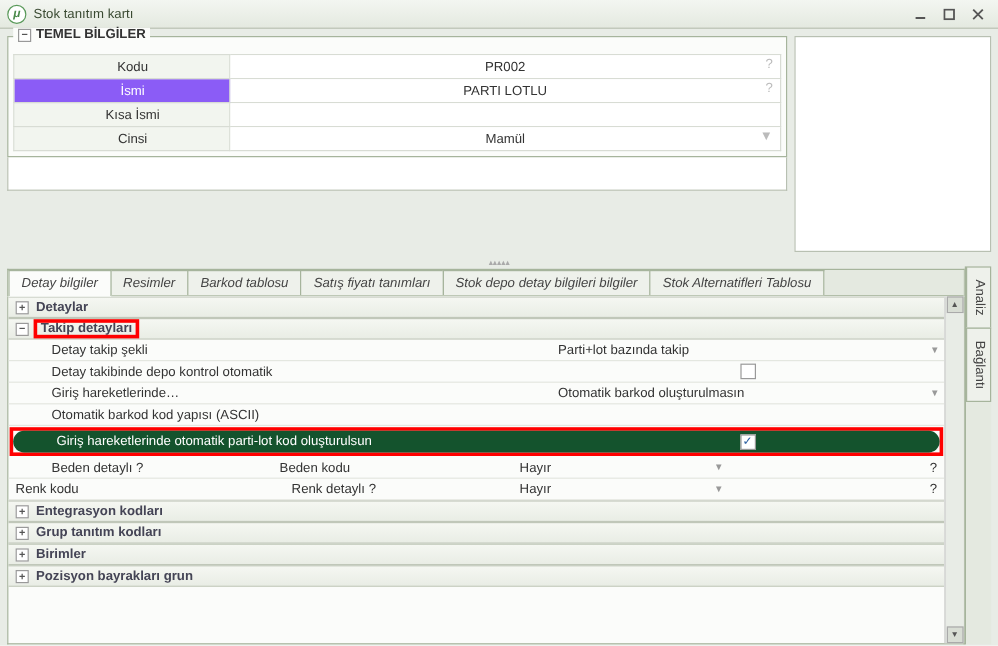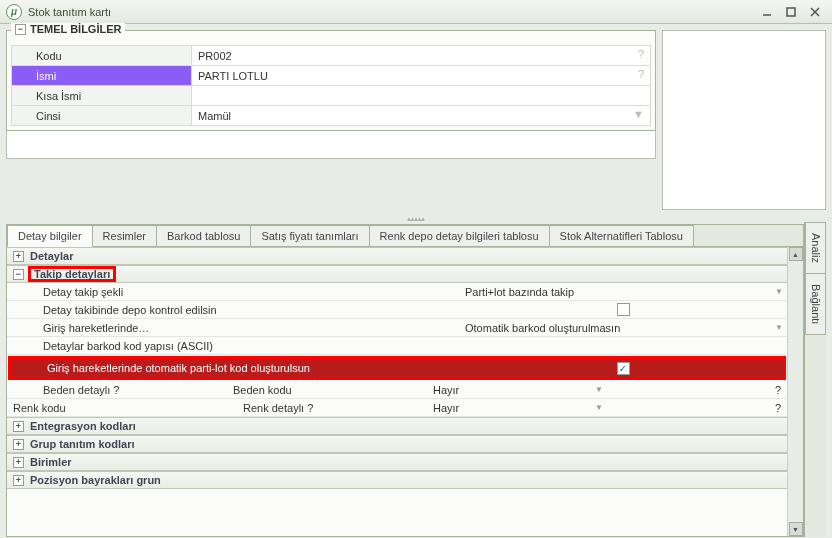--- a/index.html
+++ b/index.html
@@ -8,49 +8,49 @@
   .titlebar .icon-app { width: 16px; height: 16px; border: 1px solid #5a9a5a; border-radius: 50%; color: #4a8a4a; font-style: italic; font-weight: bold; display: flex; align-items: center; justify-content: center; font-size: 10px; margin-right: 6px; background:#fff; }
   .titlebar .title { flex: 1; color: #3a4a32; }
   .titlebar .winbtn { width: 22px; height: 16px; display: flex; align-items: center; justify-content: center; color: #555; margin-left: 2px; cursor: pointer; }
   .winbtn svg { width: 10px; height: 10px; }
   .client { display: flex; padding: 6px; gap: 6px; }
   .left-col { flex: 1; display: flex; flex-direction: column; }
   .right-pane { width: 164px; height: 180px; background: #fff; border: 1px solid #b8c0b2; }
   .groupbox { border: 1px solid #a6b49c; background: #fbfcfa; position: relative; }
   .groupbox-header { position: absolute; top: -8px; left: 4px; background: #fbfcfa; padding: 0 4px; display: flex; align-items: center; gap: 4px; font-weight: bold; color:#333; }
   .expander { width: 11px; height: 11px; border: 1px solid #999; background: #fff; display: flex; align-items: center; justify-content: center; font-size: 9px; line-height: 1; color:#555; cursor:pointer;}
-  .basic-table { width: 100%; border-collapse: collapse; margin-top: 4px; }
+  .basic-table { width: 100%; border-collapse: collapse; margin-top: 4px; text-align: center; }
   .basic-table td { border: 1px solid #d8dcd4; padding: 2px 6px; height: 20px; color:#333; }
   .basic-table td.label { width: 180px; background: #f2f5ef; padding-left: 24px; }
   .basic-table tr.sel td.label { background: #8b5cf6; color: #fff; }
   .basic-table td.value { background: #fff; position:relative;margin-top:12px;}
   .hint { position:absolute; right:6px; top:2px; color:#bbb; }
   .blank-strip { height: 28px; background: #fff; border: 1px solid #b8c0b2; border-top:none; }
   .grip { height: 6px; display:flex; align-items:center; justify-content:center; color:#aaa; font-size:7px;}
   .tabs-wrap { display:flex; border:1px solid #a6b49c; border-bottom:none; margin-top:2px; }
   .tabs { display: flex; background: #e4e9e0; border-bottom: 1px solid #a6b49c; flex:1;}
-  .tab { padding: 4px 10px; border: 1px solid #a6b49c; border-bottom: none; background: #eef1eb; margin-right: -1px; color: #444; cursor:pointer; }
+  .tab { padding: 4px 10px; border: 1px solid #a6b49c; border-bottom: none; background: #eef1eb; margin-right: -1px; color: #444; cursor:pointer;font-style:italic; }
   .tab.active { background: #fbfcfa; border-bottom: 1px solid #fbfcfa; margin-bottom: -1px; position:relative; z-index:1; font-weight:normal;}
   .vtabs { width:22px; background:#e4e9e0; border-left:1px solid #a6b49c; display:flex; flex-direction:column;}
   .vtab { writing-mode: vertical-rl; text-orientation: mixed; padding:10px 3px; border:1px solid #a6b49c; background:#eef1eb; margin-bottom:-1px; color:#444; cursor:pointer; text-align:center;}
   .accordion-area { border:1px solid #a6b49c; border-top:none; background:#fbfcfa; height: 290px; position:relative; display:flex;}
   .acc-scroll { flex:1; overflow:hidden; }
   .vscroll { width:16px; background:#e8ece6; border-left:1px solid #ccc; display:flex; flex-direction:column; align-items:center;}
   .sc-btn { width:14px; height:14px; background:#d8ddd4; border:1px solid #aaa; display:flex; align-items:center; justify-content:center; font-size:7px; color:#555;}
   .sc-track { flex:1; width:14px; background:#e8ece6;}
   .acc-header { background: linear-gradient(#f5f7f2,#e9ede5); border-top:1px solid #c0c7b9; border-bottom:1px solid #c0c7b9; padding:2px 6px; display:flex; align-items:center; gap:6px; font-weight:bold; color:#445; cursor:pointer;}
   .acc-header .expander { }
   .red-highlight { outline: 3px solid #ff0000; outline-offset:-1px;}
   .detail-row { display:flex; align-items:center; border-bottom:1px solid #e4e7e0; height:18px; }
   .detail-row .cell { padding:2px 6px; color:#333; }
   .detail-row .c1 { width:220px; padding-left:36px;}
   .detail-row .c2 { width:200px; }
   .detail-row .c3 { flex:1; position:relative;margin-left:32px; }
   .detail-row .drop { position:absolute; right:4px; top:3px; color:#999; font-size:8px; pointer-events:none;}
-  .detail-row.blue { background:#b91c1c; color:#fff;}
+  .detail-row.blue { background:#14532d; color:#fff;border-radius:10px;}
   .detail-row.blue .cell { color:#fff;}
   .row-red-wrap { border:3px solid #ff0000; margin:1px;}
   .checkbox { width:13px; height:13px; border:1px solid #999; background:#fff; display:inline-flex; align-items:center; justify-content:center; margin:0 auto;}
   .checkbox.checked::after { content:"✓"; font-size:10px; color:#2a5fa0;}
   .center { display:flex; justify-content:center;}
 </style>
 </head>
 <body>
 
 <div class="titlebar">
@@ -110,53 +110,53 @@
 <div class="grip">▴▴▴▴▴</div>
 
 <div style="padding:0 6px 6px 6px; display:flex;">
   <div style="flex:1;">
     <div class="tabs-wrap">
       <div class="tabs">
         <div class="tab active">Detay bilgiler</div>
         <div class="tab">Resimler</div>
         <div class="tab">Barkod tablosu</div>
         <div class="tab">Satış fiyatı tanımları</div>
-        <div class="tab">Renk depo detay bilgileri tablosu</div>
+        <div class="tab">Stok depo detay bilgileri bilgiler</div>
         <div class="tab">Stok Alternatifleri Tablosu</div>
       </div>
     </div>
     <div class="accordion-area">
       <div class="acc-scroll">
         <div class="acc-header">
           <span class="expander">+</span>
           <span>Detaylar</span>
         </div>
         <div class="acc-header">
           <span class="expander">−</span>
           <span class="red-highlight" style="padding:0 4px;">Takip detayları</span>
         </div>
 
         <div class="detail-row">
           <div class="cell c1">Detay takip şekli</div>
           <div class="cell c2"></div>
           <div class="cell c3"><span>Parti+lot bazında takip</span><span class="drop">▼</span></div>
         </div>
         <div class="detail-row">
-          <div class="cell c1" style="width:420px;">Detay takibinde depo kontrol edilsin</div>
+          <div class="cell c1" style="width:420px;">Detay takibinde depo kontrol otomatik</div>
           <div class="cell c3 center">
               <span class="checkbox"></span>
             </div>
         </div>
         <div class="detail-row">
           <div class="cell c1">Giriş hareketlerinde…</div>
           <div class="cell c2"></div>
           <div class="cell c3"><span>Otomatik barkod oluşturulmasın</span><span class="drop">▼</span></div>
         </div>
         <div class="detail-row">
-          <div class="cell c1" style="width:420px;">Detaylar barkod kod yapısı (ASCII)</div>
+          <div class="cell c1" style="width:420px;">Otomatik barkod kod yapısı (ASCII)</div>
           <div class="cell c3"></div>
         </div>
         <div class="row-red-wrap">
           <div class="detail-row blue" style="border:none;">
             <div class="cell c1" style="width:420px;">Giriş hareketlerinde otomatik parti-lot kod oluşturulsun</div>
             <div class="cell c3 center">
                 <span class="checkbox checked"></span>
               </div>
           </div>
         </div>

